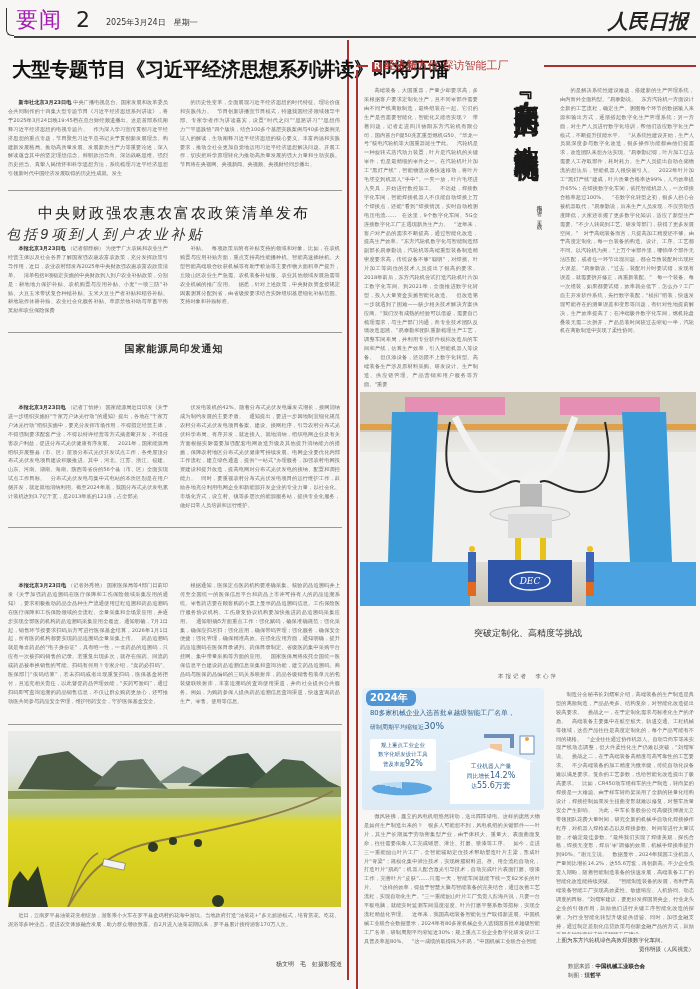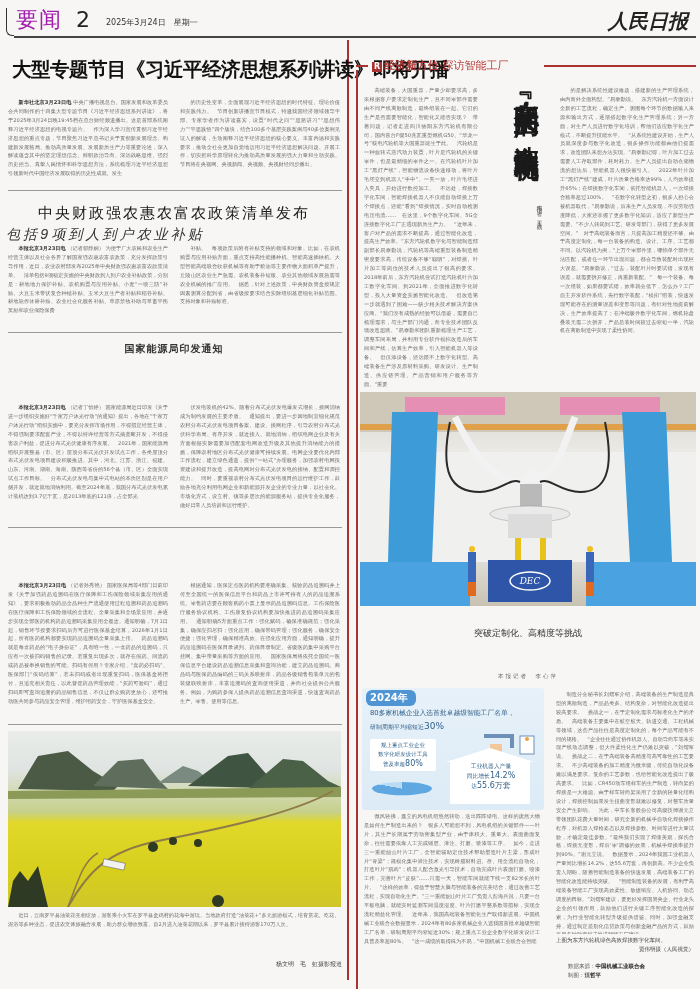--- a/index.html
+++ b/index.html
@@ -247,21 +247,21 @@
   <div class="feature2-kicker">突破定制化、高精度等挑战</div>
   <div class="feature2-byline">本报记者　李心萍</div>
 
   <div class="infographic">
     <div class="ig-year">2024年</div>
     <div class="ig-line1">80多家机械企业入选首批卓越级智能工厂名单，</div>
     <div class="ig-line2"><span>研制周期平均缩短近</span><b>30%</b></div>
     <div class="ig-box1">
       <div>规上重点工业企业</div>
       <div>数字化研发设计工具</div>
-      <div><span>普及率超</span><b>80%</b></div>
+      <div><span>普及率超</span><b>92%</b></div>
     </div>
     <div class="ig-pie"></div>
     <svg class="ig-robot" viewBox="0 0 56 26">
       <rect x="4" y="4" width="30" height="4" fill="#6d8fb8"></rect>
       <rect x="30" y="4" width="4" height="14" fill="#6d8fb8"></rect>
       <rect x="10" y="14" width="12" height="10" fill="#f3c79b"></rect>
       <rect x="40" y="6" width="14" height="18" fill="#fff" stroke="#6d8fb8" stroke-width="1"></rect>
       <circle cx="47" cy="9" r="2" fill="#f0a040"></circle>
     </svg>
     <div class="ig-arrow-tip"></div>

